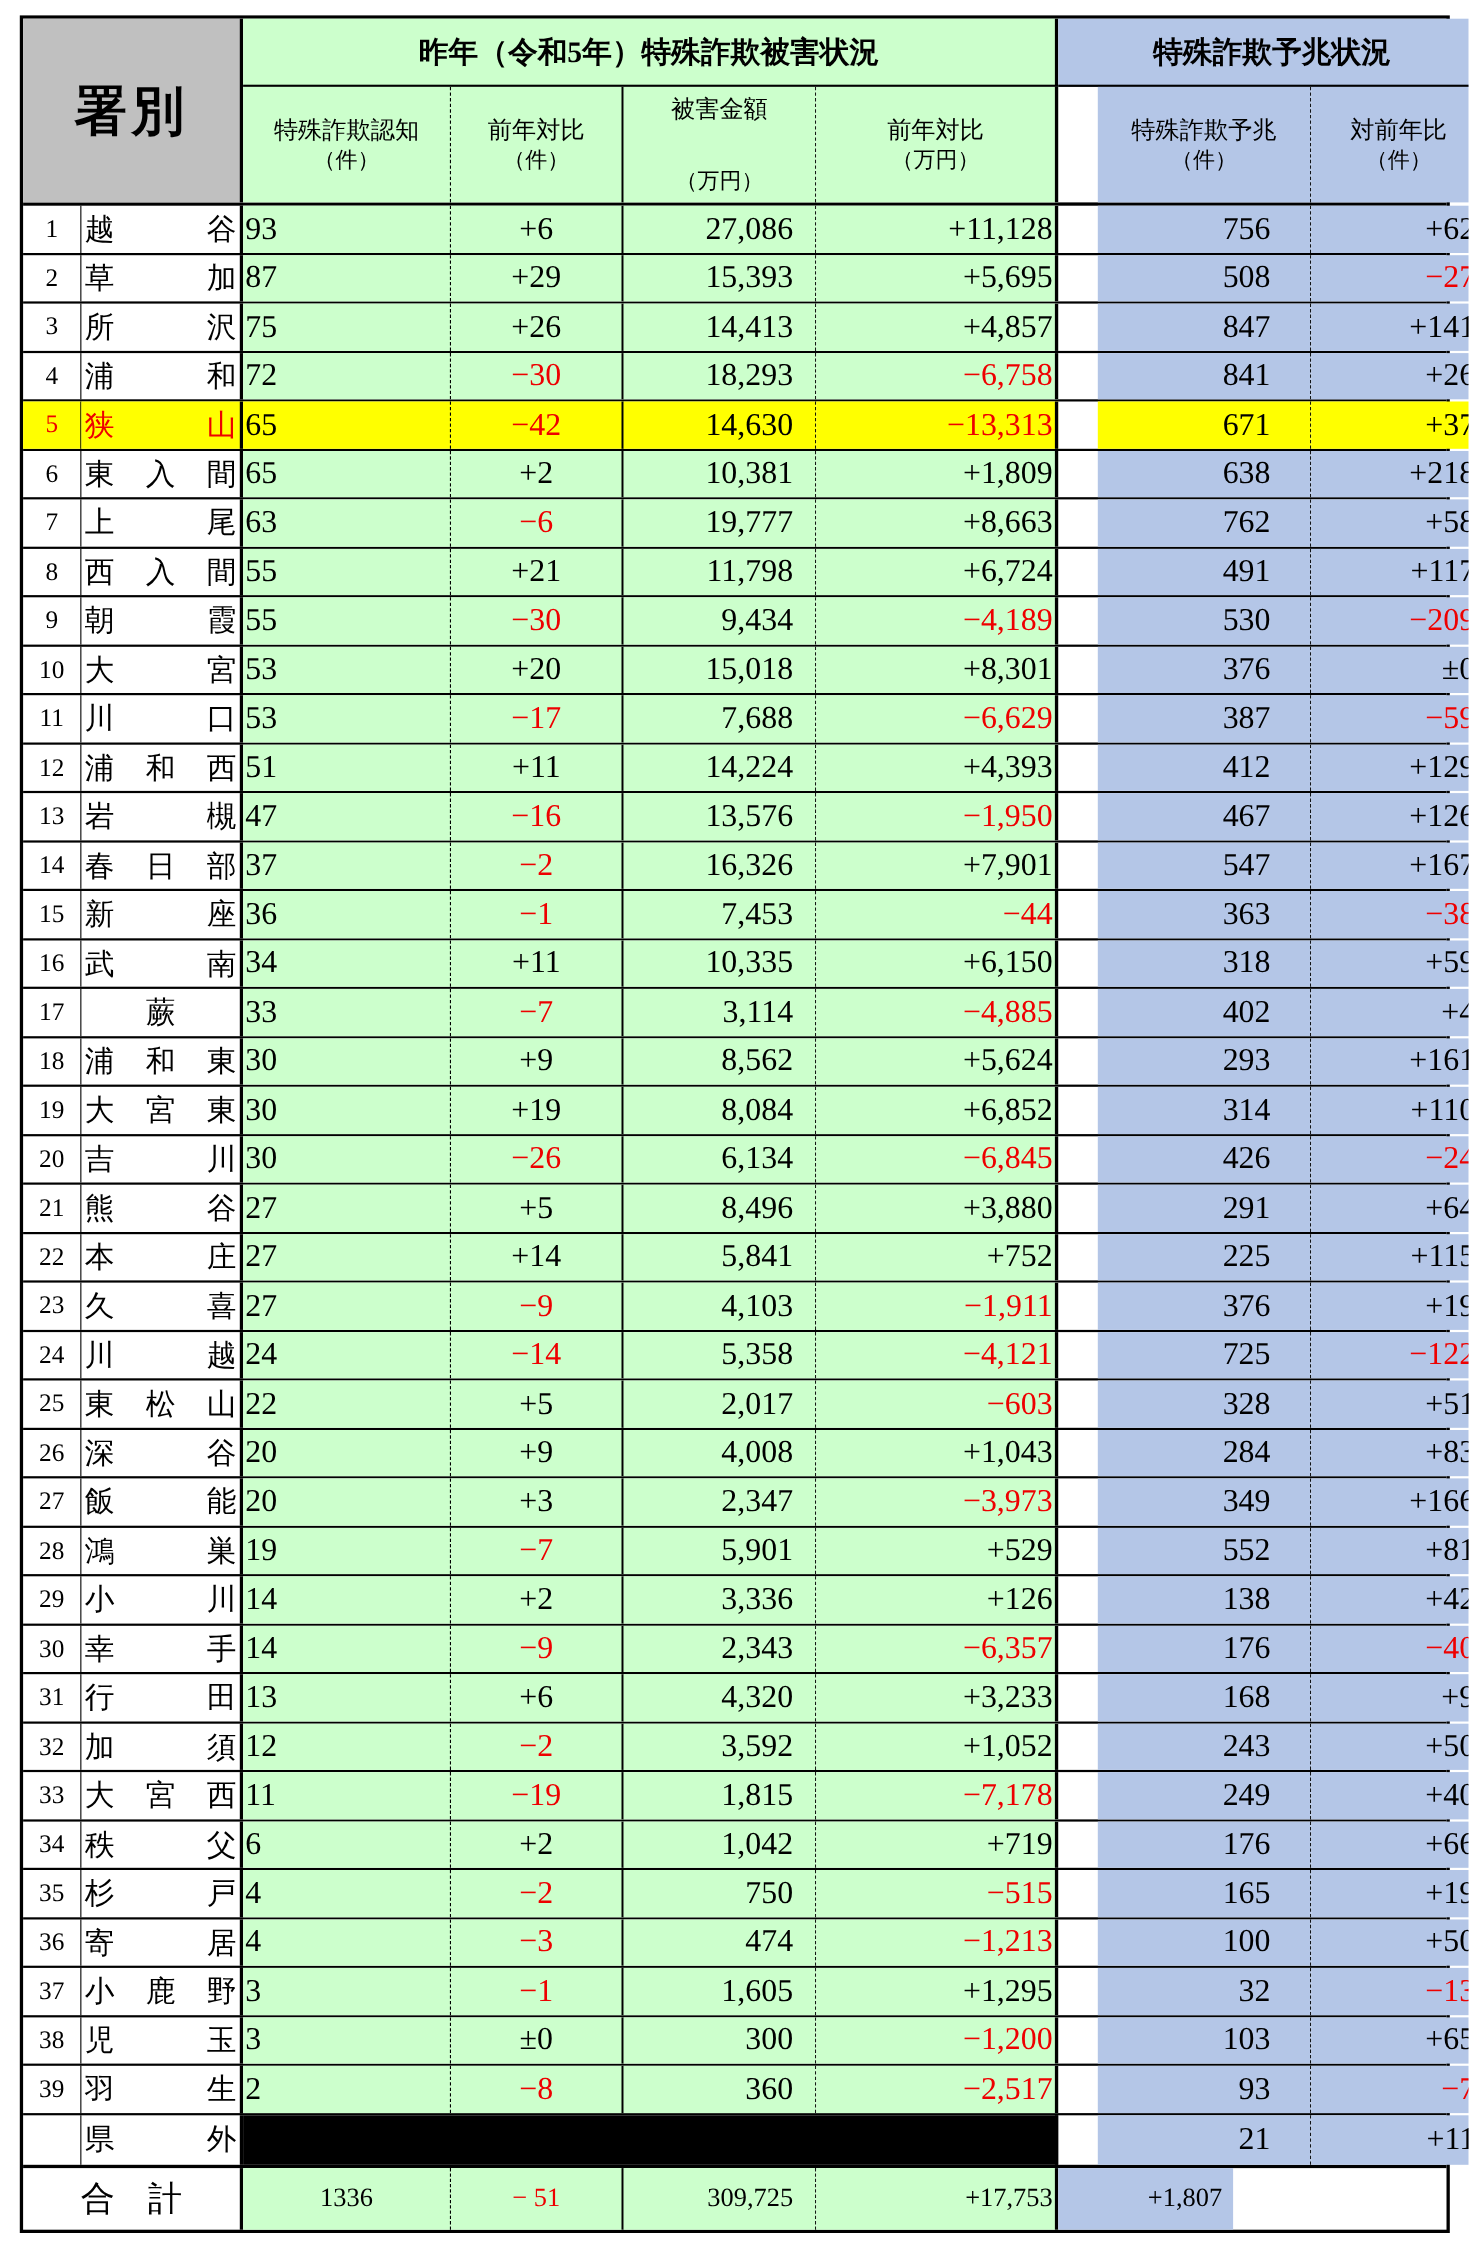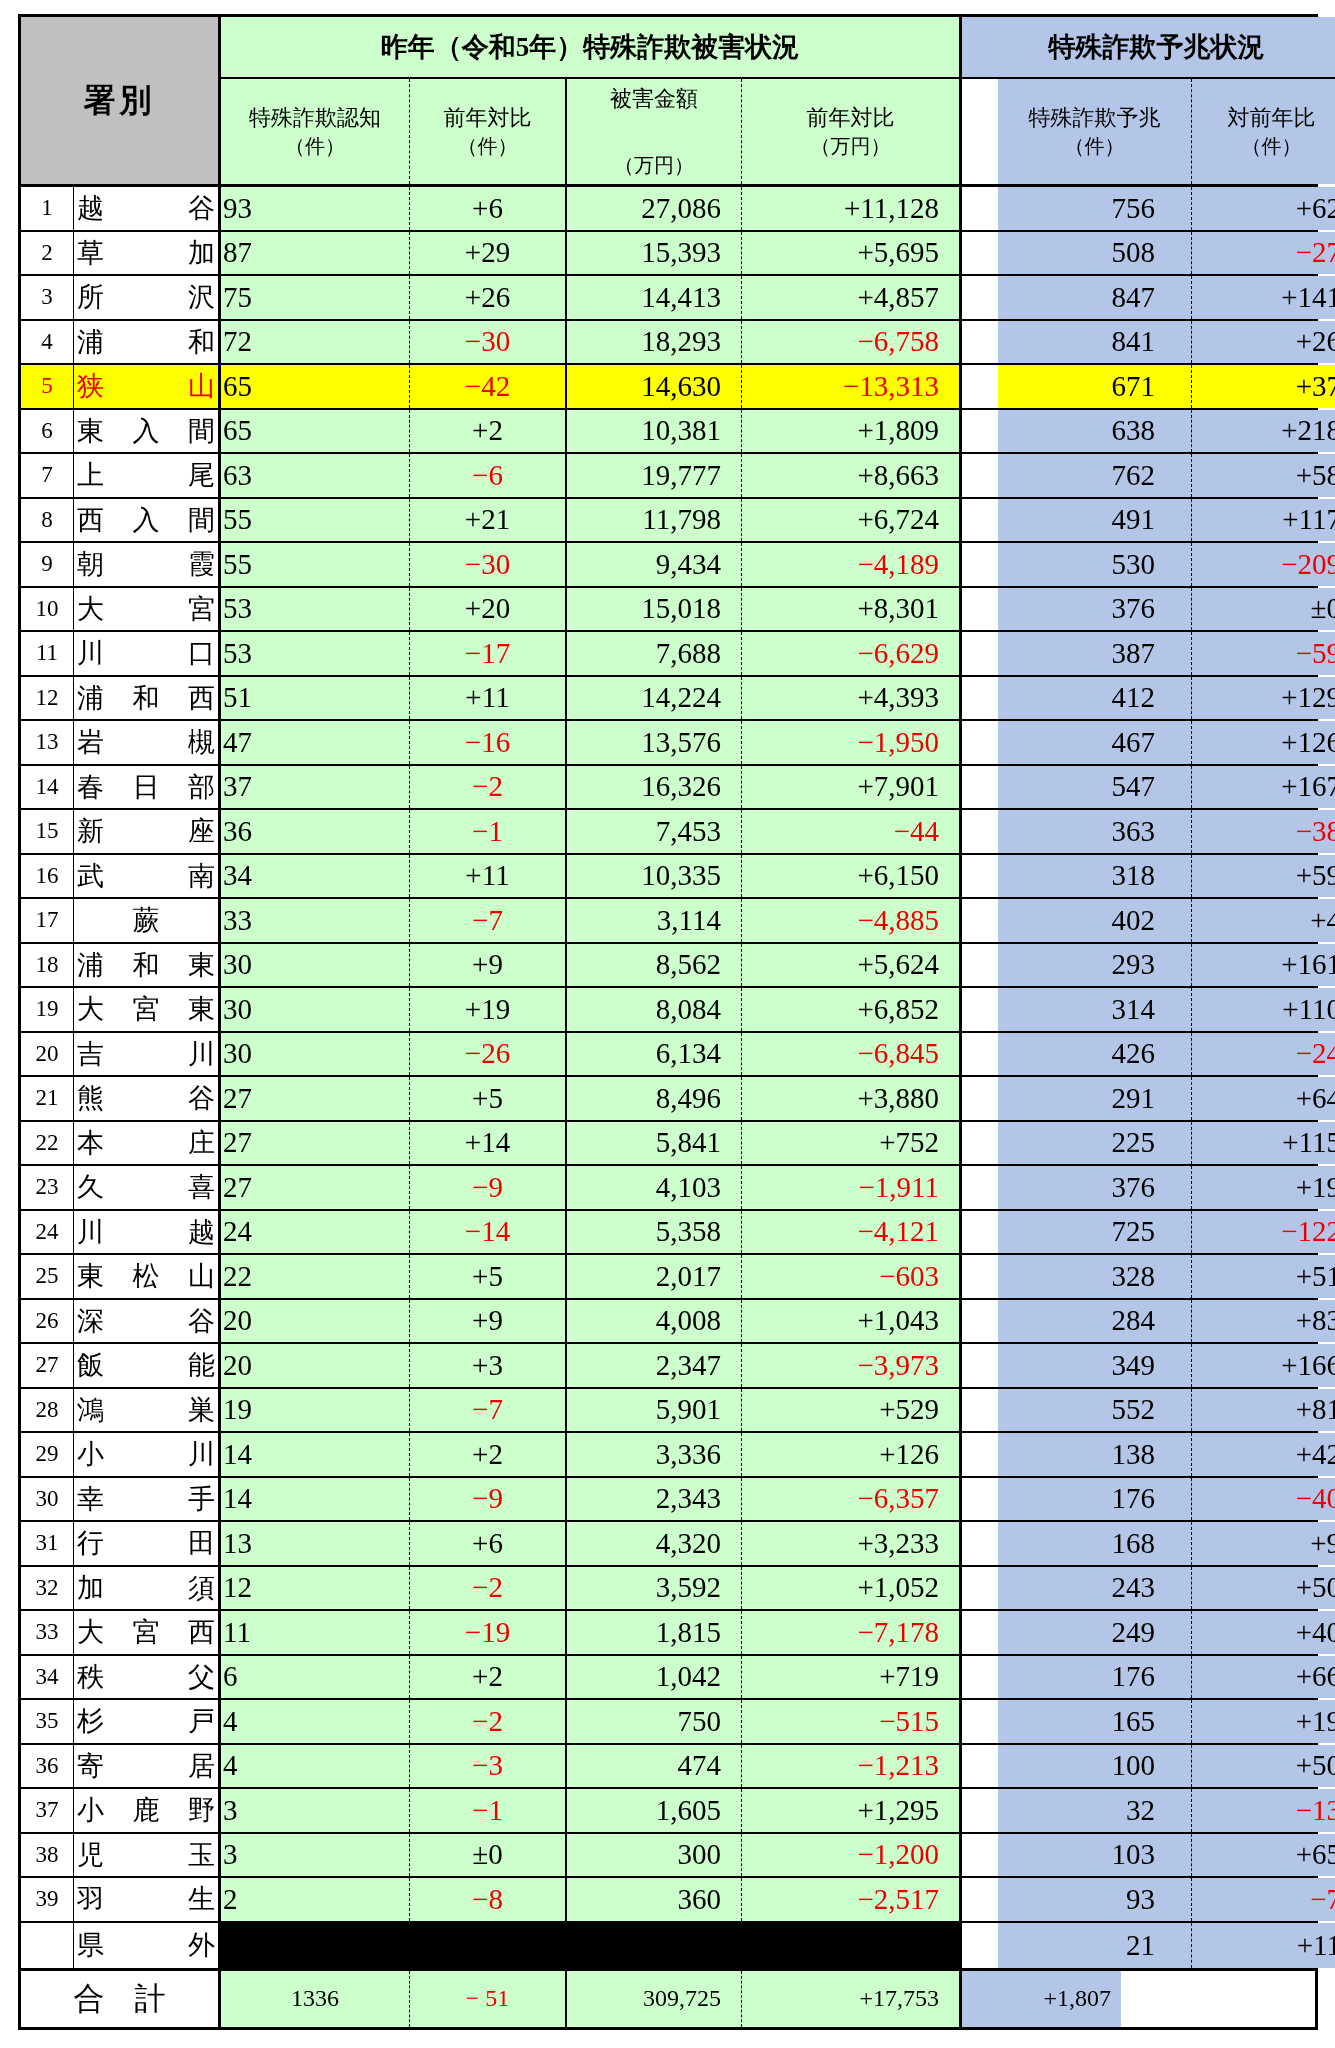--- a/index.html
+++ b/index.html
@@ -15,21 +15,21 @@
   .table{
     position:absolute;left:18px;top:14px;width:1300px;height:2016px;
     border:3px solid var(--ink);background:var(--paper);
     display:flex;flex-direction:column;
   }
   
   .thead{display:flex;height:170px;border-bottom:3px solid var(--ink);flex:none;}
   .corner{
     width:200px;flex:none;background:var(--grey);border-right:3px solid var(--ink);
     display:flex;align-items:center;justify-content:center;
-    font-size:32px;font-weight:bold;letter-spacing:4px;
+    font-size:48px;font-weight:bold;letter-spacing:4px;
   }
   .thead-right{flex:1;display:flex;flex-direction:column;}
   .grp-row{display:flex;height:62px;flex:none;}
   .grp{
     display:flex;align-items:center;justify-content:center;
     font-size:27px;font-weight:bold;border-bottom:2px solid var(--ink);
   }
   .grp-green{width:741px;flex:none;background:var(--green);border-right:3px solid var(--ink);}
   .grp-blue{flex:1;background:var(--blue);}
   .sub-row{display:flex;flex:1;}
@@ -53,21 +53,21 @@
   .cell{display:flex;align-items:center;flex:none;font-size:29px;}
   .rank{width:53px;justify-content:center;font-size:23px;border-right:1px solid var(--ink);}
   .name{
     width:147px;font-size:27px;border-right:3px solid var(--ink);
     padding:0 3px;justify-content:space-between;
   }
   .name.single{justify-content:center;}
   .c1{justify-content:flex-start;padding-left:2px;}
   .c2{justify-content:center;}
   .c3{justify-content:flex-end;padding-right:20px;}
-  .c4{justify-content:flex-end;padding-right:20px;}
+  .c4{justify-content:flex-end;padding-right:2px;}
   .c5{justify-content:flex-end;padding-right:36px;}
   .c6{justify-content:flex-end;padding-right:10px;}
   .neg{color:var(--red);}
   .hl .cell{background:var(--yellow)!important;}
   .hl .rank,.hl .name{color:var(--red);}
   .blackout{background:#000;width:741px;border-right:3px solid var(--ink);flex:none;}
   .total-label{
     width:200px;flex:none;border-right:3px solid var(--ink);
     display:flex;align-items:center;justify-content:center;gap:30px;font-size:31px;
   }

